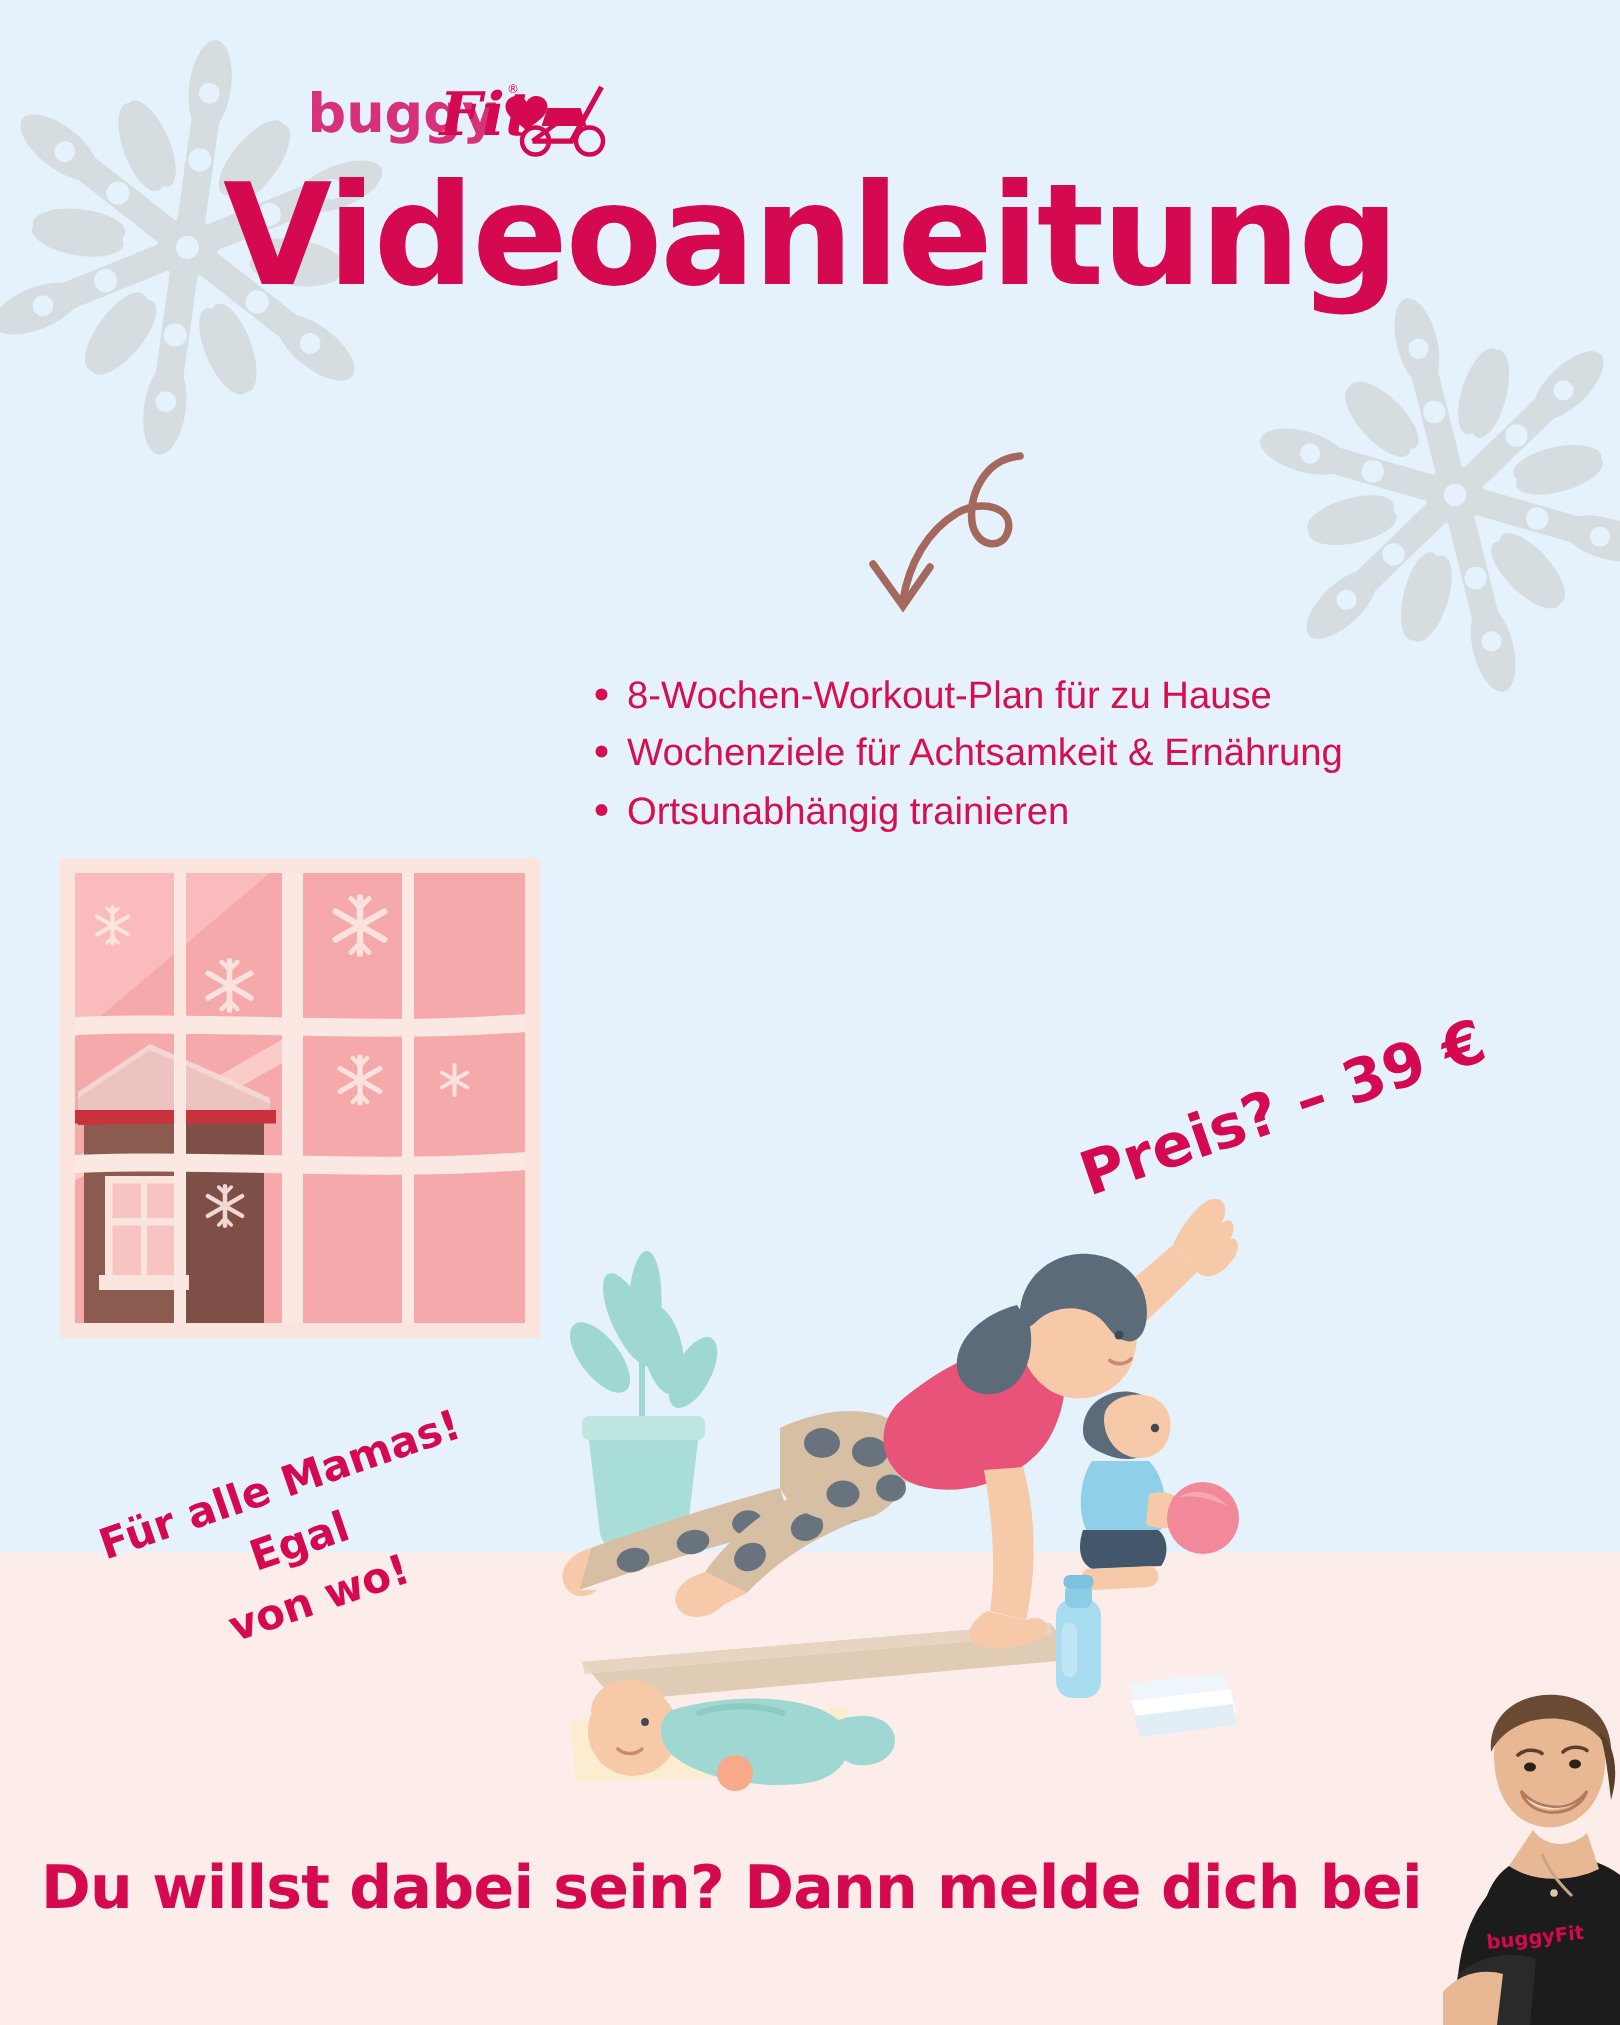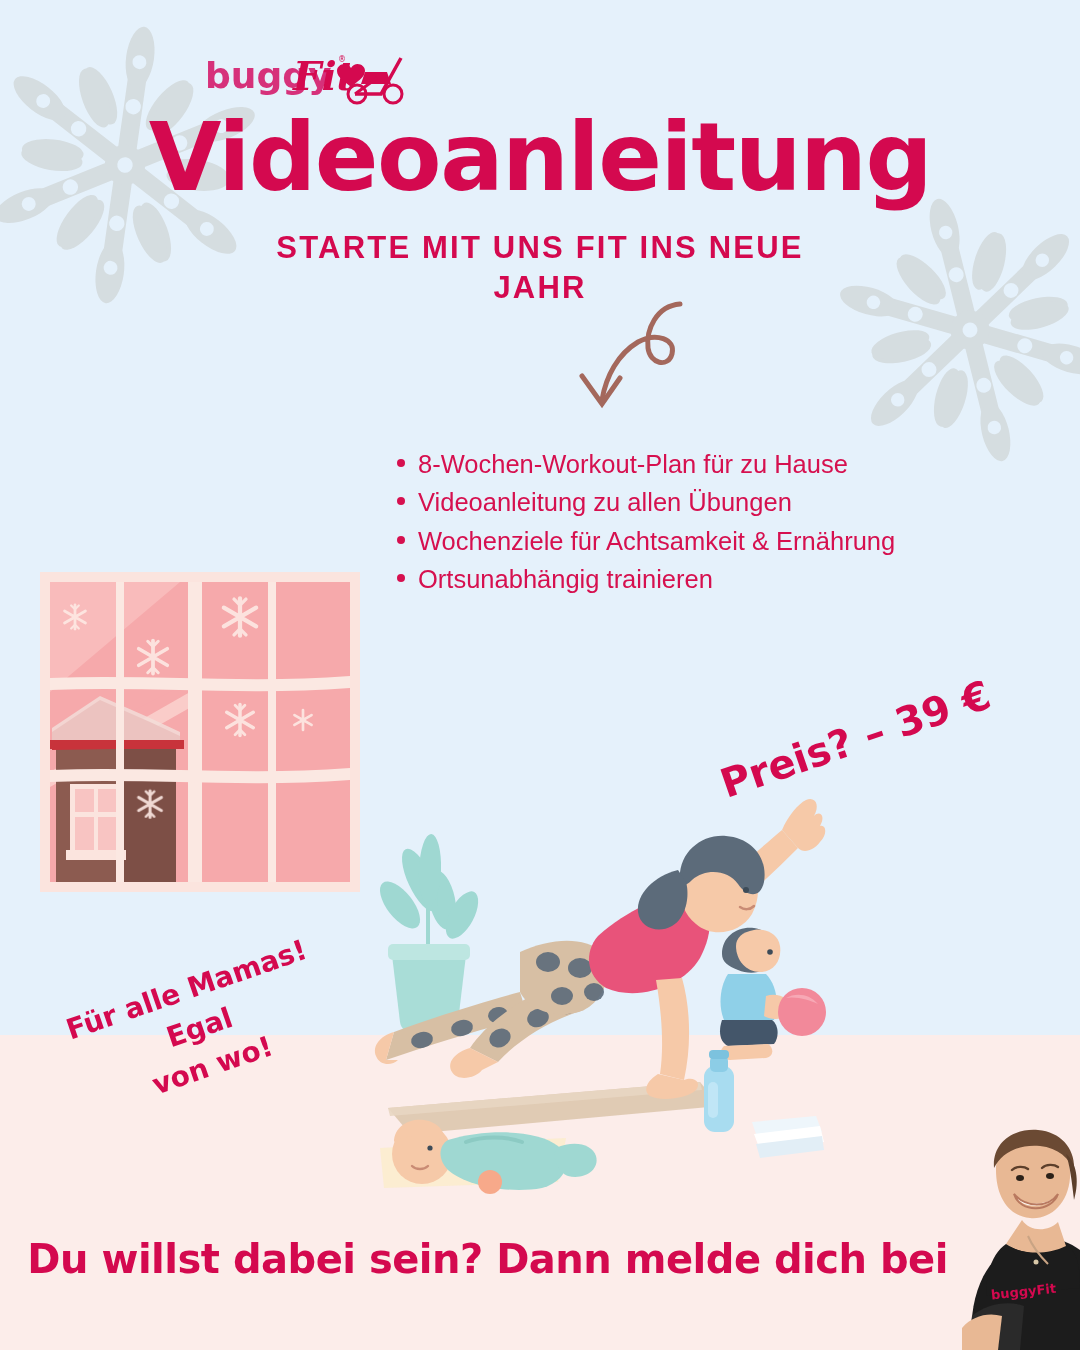--- a/index.html
+++ b/index.html
@@ -135,32 +135,30 @@
       <circle cx="188" cy="46" r="9"></circle>
       <path d="M150 46 L176 46 L196 10" stroke-width="3.5"></path>
       <path d="M156 36 L186 36 L182 24 L160 24 Z" fill="#d4094f" stroke="none"></path>
       <path d="M150 46 L172 30"></path>
     </g>
     <path d="M146 20 c-4-7 -14-4 -14 3 c0 7 9 11 14 16 c5-5 14-9 14-16 c0-7 -10-10 -14-3 z" fill="#d4094f"></path>
     <text x="133" y="14" font-family="DejaVu Sans, sans-serif" font-size="8" fill="#d4094f">®</text>
   </svg>
 
   <div class="title">Videoanleitung</div>
-  <div class="subtitle">STARTE MIT UNS FIT INS NEUE JAHR</div>
 
   <svg class="arrow" viewBox="0 0 170 115">
     <g fill="none" stroke="#a4685c" stroke-width="5" stroke-linecap="round">
       <path d="M120 6 C96 8 86 32 88 50 C90 66 108 70 112 56 C116 41 96 34 78 44 C58 56 46 78 42 102"></path>
       <path d="M22 78 L42 106 L60 80"></path>
     </g>
   </svg>
 
   <ul class="bullets">
     <li>8-Wochen-Workout-Plan für zu Hause</li>
-    <li>Videoanleitung zu allen Übungen</li>
     <li>Wochenziele für Achtsamkeit &amp; Ernährung</li>
     <li>Ortsunabhängig trainieren</li>
   </ul>
 
   <svg class="window-img" viewBox="0 0 320 320">
     <rect x="0" y="0" width="320" height="320" fill="#fbe4de"></rect>
     <rect x="10" y="10" width="300" height="300" fill="#f6a9ab"></rect>
     <path d="M10 120 L140 10 L10 10 Z" fill="#fbc3c2" opacity=".7"></path>
     <path d="M10 180 L170 100 L310 120 L310 310 L10 310 Z" fill="#f6a9ab"></path>
     <path d="M10 200 L150 120 L160 130 L10 215 Z" fill="#fbd5d1" opacity=".8"></path>

